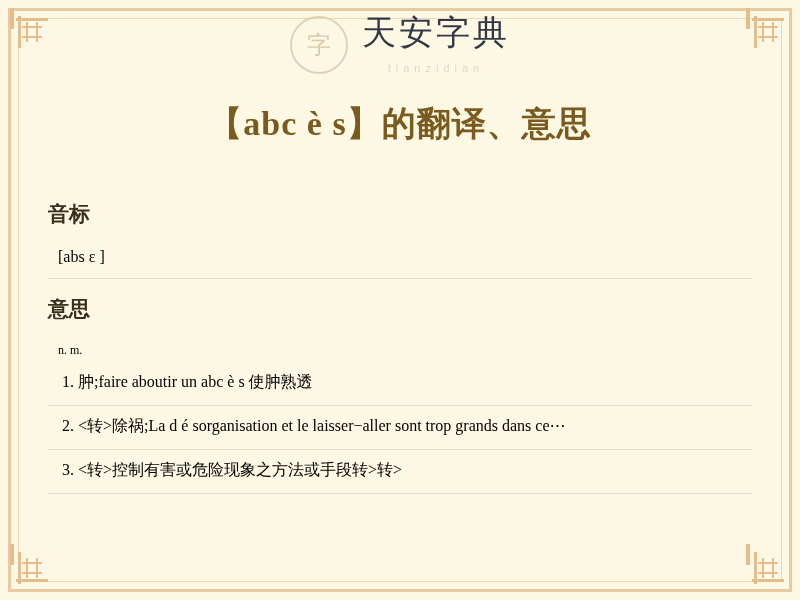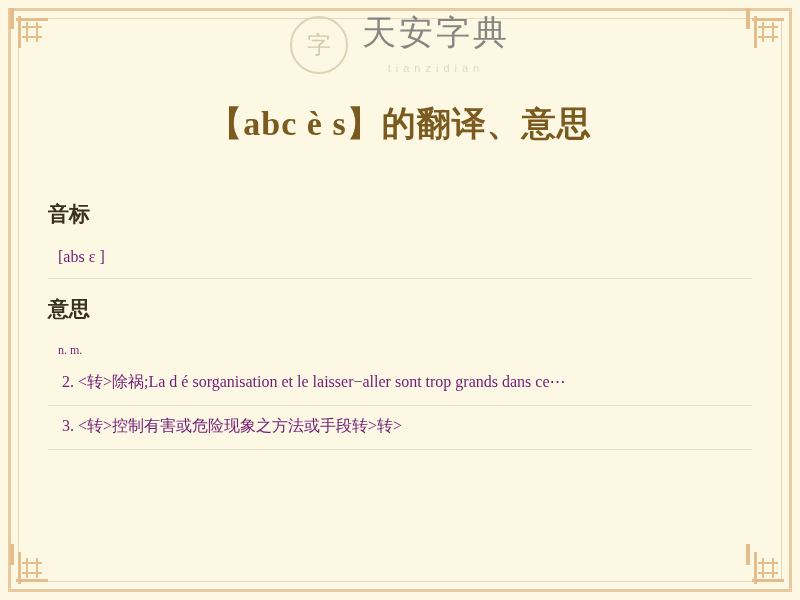--- a/index.html
+++ b/index.html
@@ -92,21 +92,21 @@
     font-family: "Liberation Serif", serif;
   }
   .logo-text {
     display: flex;
     flex-direction: column;
     align-items: center;
     line-height: 1;
   }
   .logo-cn {
     font-size: 34px;
-    color: #737373;
+    color: #0f172a;
     letter-spacing: 3px;
     font-family: "Liberation Serif", serif;
   }
   .logo-en {
     font-size: 11px;
     color: #ddd2b6;
     letter-spacing: 5px;
     margin-top: 13px;
     font-family: "Liberation Sans", sans-serif;
   }
@@ -136,21 +136,21 @@
     font-weight: bold;
     color: #3a3020;
     margin: 16px 0 10px 0;
     font-family: "Liberation Serif", serif;
   }
 
   .row {
     border-bottom: 1px solid #e9dcc0;
     padding: 10px 0 12px 14px;
     font-size: 16px;
-    color: #701a75;
+    color: #000000;
     font-family: "Liberation Serif", serif;
     white-space: nowrap;
     overflow: hidden;
     text-overflow: ellipsis;
   }
 
   .row.pos {
     font-weight: normal;
     font-size: 12px;
     padding-left: 10px;
@@ -211,18 +211,19 @@
 
   <div class="content">
 
     <div class="section-head">音标</div>
     <div class="row phonetic">[abs ɛ ]</div>
 
     <div class="section-head">意思</div>
     <div class="row pos">n. m.</div>
 
     <ul class="sense-list">
+      <li class="row">1. 肿;faire aboutir un abc è s 使肿熟透</li>
       <li class="row">2. &lt;转&gt;除祸;La d é sorganisation et le laisser−aller sont trop grands dans ce⋯</li>
       <li class="row">3. &lt;转&gt;控制有害或危险现象之方法或手段转&gt;转&gt;</li>
     </ul>
 
   </div>
 </div>
 
 </body></html>

